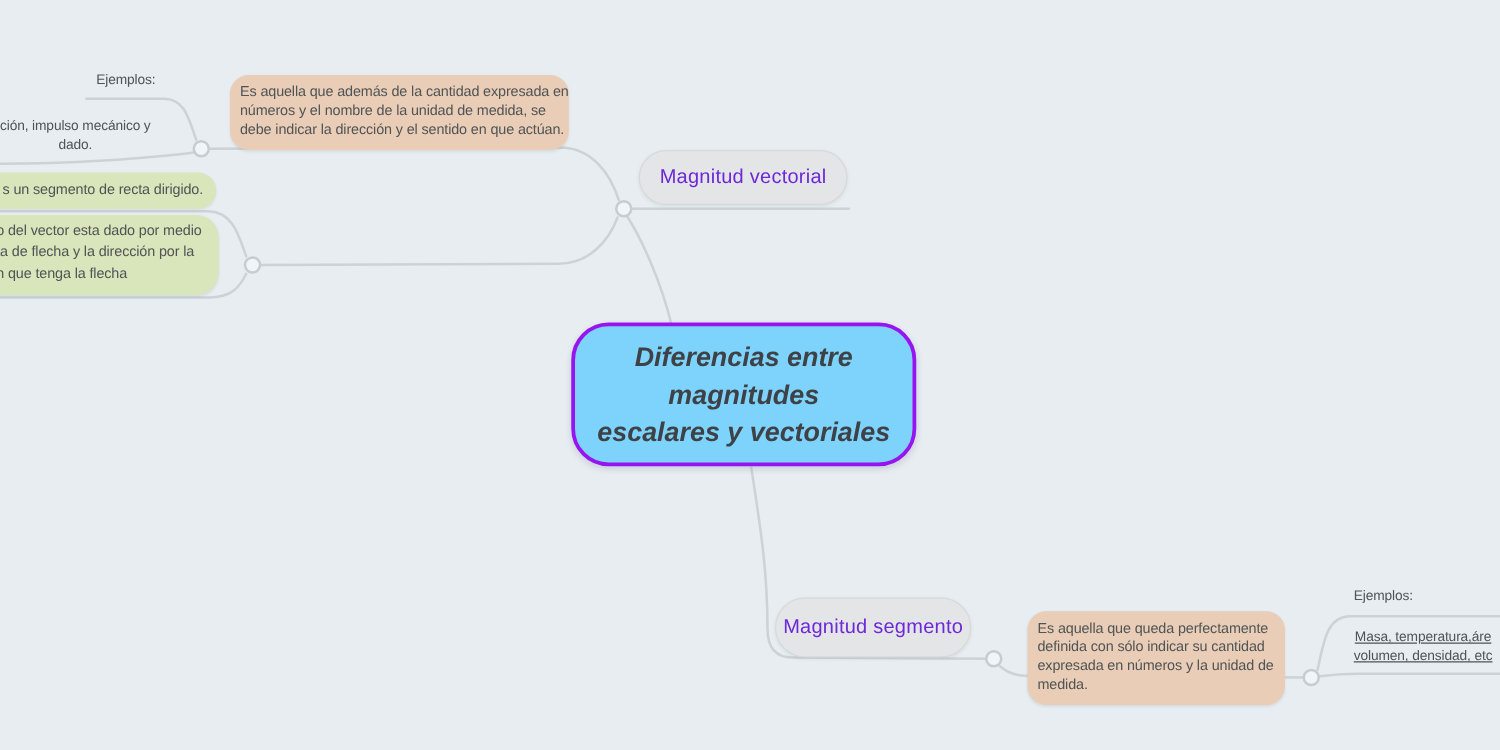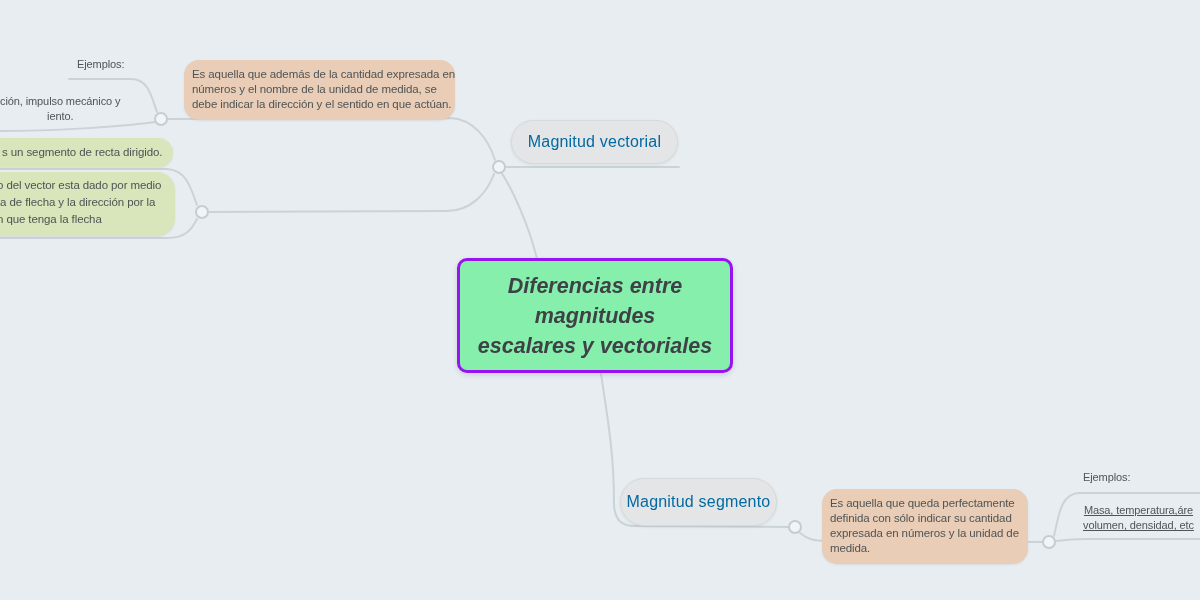--- a/index.html
+++ b/index.html
@@ -23,27 +23,27 @@
   .beige{background:#e9cdb6;}
   .green{background:#d9e5ba;}
   .plain{
     position:absolute;z-index:2;background:transparent;
     font-size:11px;line-height:15px;letter-spacing:-0.1px;
     color:#4f5456;white-space:pre;box-shadow:none;text-align:center;
   }
   .topic{
     position:absolute;z-index:2;display:flex;align-items:center;justify-content:center;
     background:#e4e5e7;border:1px solid #d7d9db;border-radius:22px;
-    color:#0369a1;font-size:16px;letter-spacing:0.2px;white-space:pre;
+    color:#6d28d9;font-size:16px;letter-spacing:0.2px;white-space:pre;
     box-shadow:0 1px 3px rgba(70,90,100,0.10);
     box-sizing:border-box;
   }
   .root{
     position:absolute;z-index:3;display:flex;align-items:center;justify-content:center;
-    background:#86efac;border:3px solid #9714f0;border-radius:10px;
+    background:#7dd3fc;border:3px solid #9714f0;border-radius:30px;
     color:#3e4247;font-size:21.5px;line-height:30px;font-weight:bold;font-style:italic;
     text-align:center;white-space:pre;box-sizing:border-box;
     box-shadow:0 2px 5px rgba(60,70,120,0.18);
   }
   .dot{
     position:absolute;z-index:4;width:14px;height:14px;border-radius:50%;
     background:#f0f5f7;border:2px solid #c6cdd1;box-sizing:border-box;
   }
 </style>
 </head>
@@ -78,21 +78,21 @@
 
   <div class="topic" style="left:511px;top:120px;width:167px;height:44px;">Magnitud vectorial</div>
 
   <div class="node beige pad" style="left:184px;top:60px;">Es aquella que además de la cantidad expresada en
 números y el nombre de la unidad de medida, se
 debe indicar la dirección y el sentido en que actúan.</div>
 
   <div class="plain" style="left:77px;top:57px;">Ejemplos:</div>
 
   <div class="plain" style="left:0px;top:94px;">ción, impulso mecánico y
-iento.</div>
+dado.</div>
 
 
   <div class="node green" style="left:-55px;top:138px;width:228px;height:29px;display:flex;align-items:center;padding-left:57px;box-sizing:border-box;">s un segmento de recta dirigido.</div>
 
   <div class="node green" style="left:-55px;top:172px;width:230px;height:64px;padding:5px 0 0 52px;box-sizing:border-box;line-height:17px;border-radius:18px;">o del vector esta dado por medio
 ta de flecha y la dirección por la
 n que tenga la flecha</div>
 
   <div class="topic" style="left:620px;top:478px;width:157px;height:48px;border-radius:24px;">Magnitud segmento</div>
 

